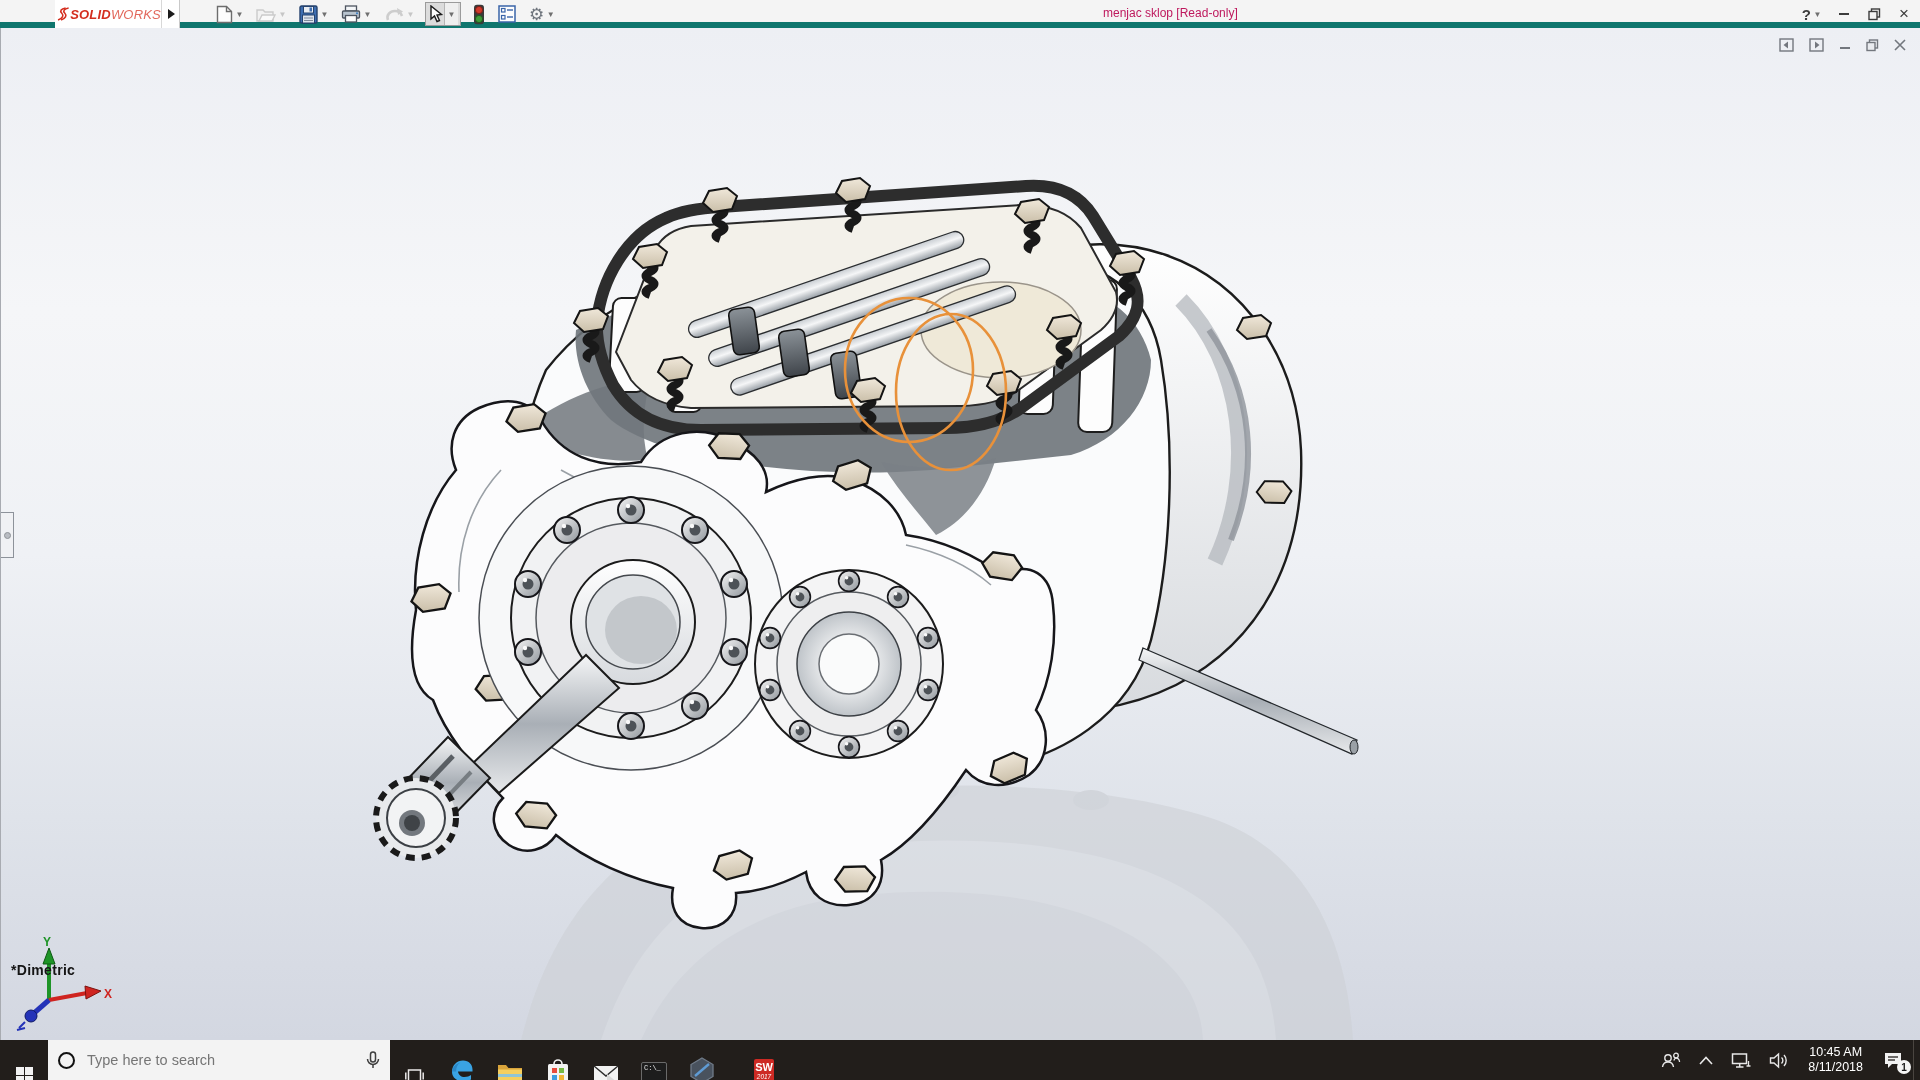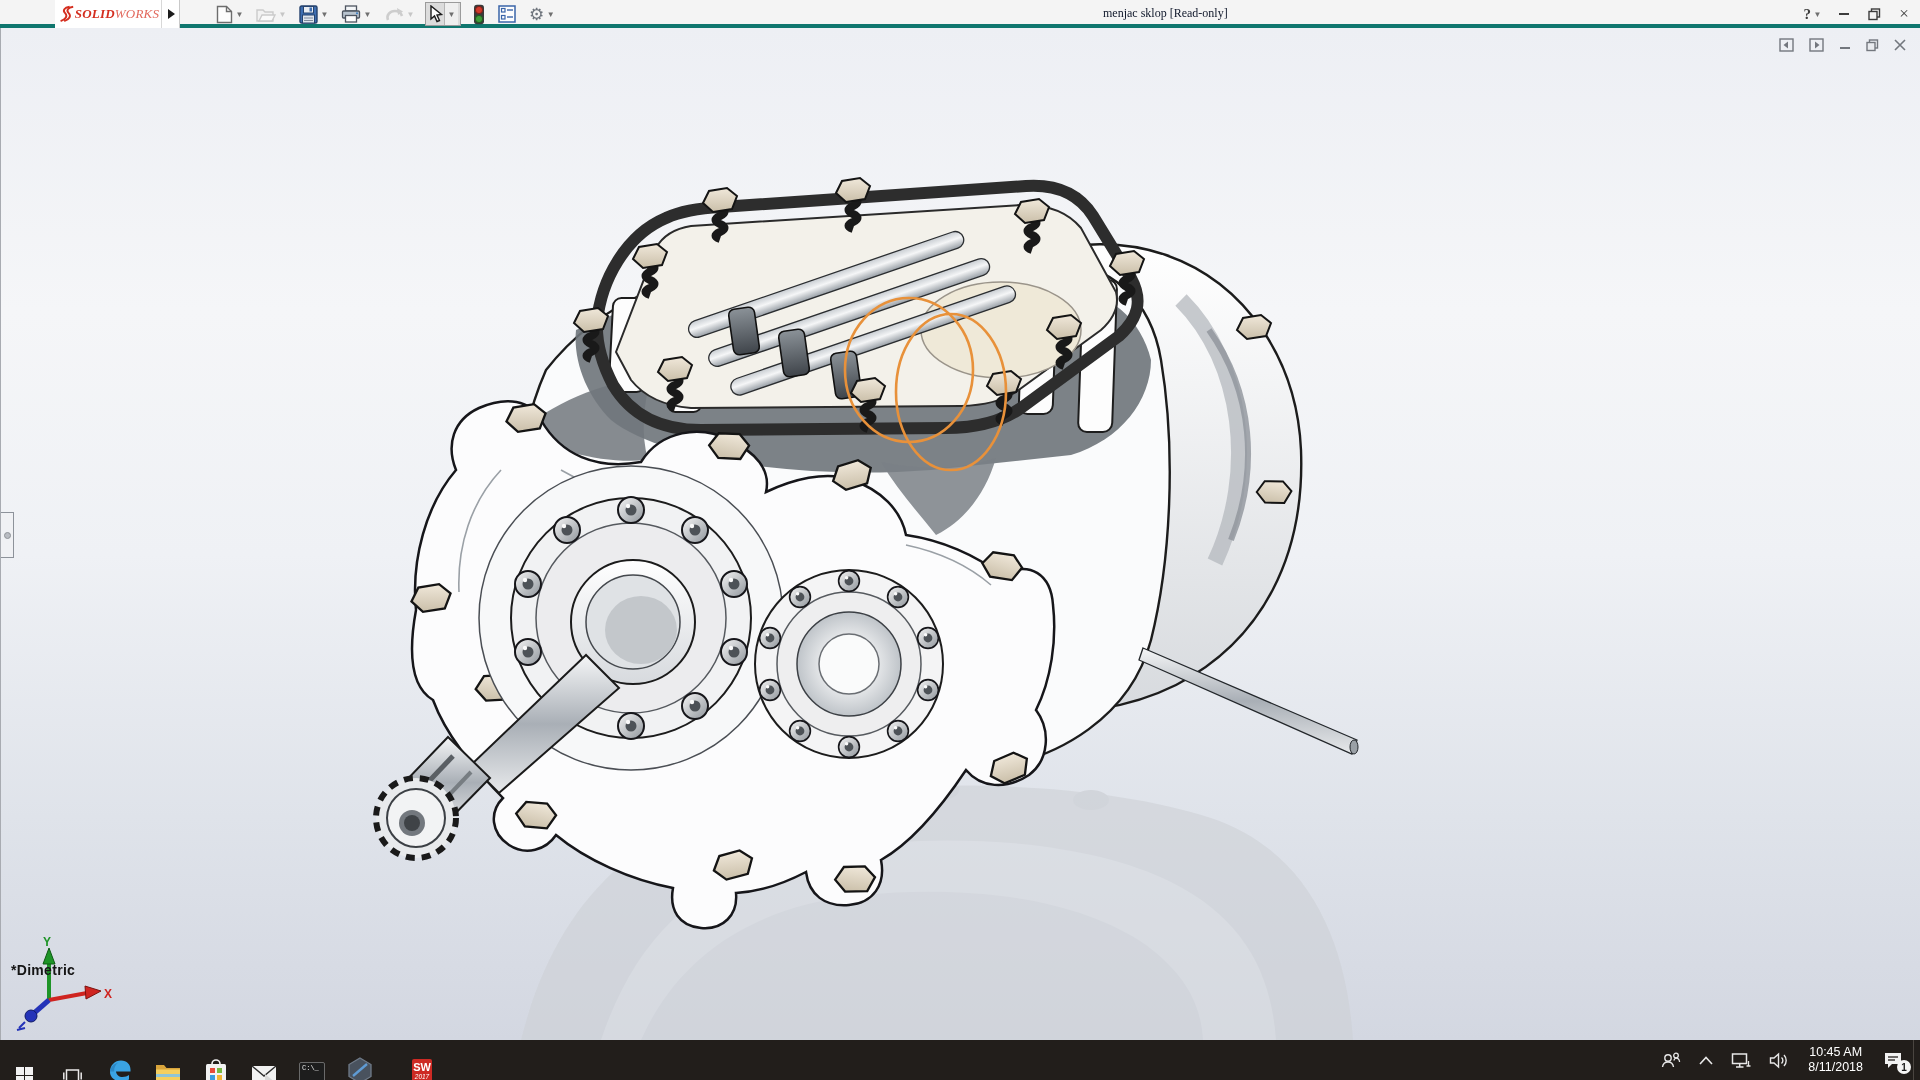--- a/index.html
+++ b/index.html
@@ -1,35 +1,35 @@
 <!DOCTYPE html>
 <html><head>
 <meta charset="utf-8">
 <style>
   html,body{margin:0;padding:0;width:1920px;height:1080px;overflow:hidden;
     font-family:"Liberation Sans",sans-serif;background:#f4f4f4;}
   *{box-sizing:border-box;}
 
   
   .titlebar{position:absolute;left:0;top:0;width:1920px;height:28px;background:#f4f4f4;
-    border-bottom:4px solid #0f766e;display:flex;align-items:center;font-family:Liberation Serif, serif;}
+    border-bottom:6px solid #0f766e;display:flex;align-items:center;}
   .logo-box{position:absolute;left:55px;top:0;height:28px;width:106px;background:#fff;
     display:flex;align-items:center;justify-content:center;}
   .logo-arrow-box{position:absolute;left:161px;top:0;height:28px;width:19px;background:#fff;
     border-left:1px solid #d8d8d8;border-right:1px solid #c9c9c9;display:flex;align-items:center;justify-content:center;}
   .brand-text{font-size:13px;letter-spacing:.2px;white-space:nowrap;}
   .brand-solid{font-weight:bold;font-style:italic;color:#d42e1f;}
   .brand-works{font-weight:normal;font-style:italic;color:#e2685c;}
   .tb-icons{position:absolute;left:210px;top:0;height:28px;display:flex;align-items:center;}
   .tbi{height:20px;display:flex;align-items:center;justify-content:center;}
   .caret{font-size:8px;color:#6f6f6f;margin-left:2px;width:9px;text-align:center;}
   .caret.dis{color:#c6c6c6;}
   .sel-box{display:flex;align-items:center;background:#dcdcdc;border:1px solid #9b9b9b;height:24px;padding:0 2px;}
   .sel-caret-box{border-left:1px solid #b5b5b5;height:22px;display:flex;align-items:center;padding:0 2px;background:#efefef;}
-  .win-title{position:absolute;left:1103px;top:6px;font-size:12px;color:#0f172a;}
+  .win-title{position:absolute;left:1103px;top:6px;font-size:12px;color:#be185d;}
   .tb-right{position:absolute;right:8px;top:0;height:28px;display:flex;align-items:center;gap:14px;}
   .help-q{font-size:15px;color:#3c3c3c;font-weight:bold;}
   .wc{color:#3c3c3c;display:flex;align-items:center;justify-content:center;width:16px;height:16px;}
   .min-glyph{display:inline-block;width:10px;height:0;border-bottom:2px solid #3c3c3c;}
   .close-glyph{font-size:17px;line-height:14px;color:#3c3c3c;}
 
   
   .viewport{position:absolute;left:0;top:28px;width:1920px;height:1012px;overflow:hidden;
     background:linear-gradient(180deg,#edeff4 0%,#f5f6f8 28%,#eff1f5 52%,#dfe3ea 78%,#d3d7e1 100%);
     border-left:1px solid #a8abb1;}
@@ -466,20 +466,29 @@
 <div class="taskbar">
   <div class="tb-btn">
     <svg width="17" height="17" viewBox="0 0 17 17">
       <rect x="0" y="0" width="8" height="8" fill="#f2f2f2"></rect>
         <rect x="9" y="0" width="8" height="8" fill="#f2f2f2"></rect>
       <rect x="0" y="9" width="8" height="8" fill="#f2f2f2"></rect>
         <rect x="9" y="9" width="8" height="8" fill="#f2f2f2"></rect>
     </svg>
   </div>
 
+  <div class="search-box">
+    <span class="cortana-ring"></span>
+    <input type="text" placeholder="Type here to search" style="">
+    <svg width="14" height="19" viewBox="0 0 14 19">
+      <rect x="4.5" y="1" width="5" height="10" rx="2.5" fill="none" stroke="#3f3f3f" stroke-width="1.5"></rect>
+      <path d="M1.5,8 a5.5,5.5 0 0 0 11,0" fill="none" stroke="#3f3f3f" stroke-width="1.5"></path>
+      <line x1="7" y1="13.5" x2="7" y2="17" stroke="#3f3f3f" stroke-width="1.5"></line>
+    </svg>
+  </div>
 
   <div class="tb-btn">
     <svg width="19" height="16" viewBox="0 0 19 16">
       <rect x="3.5" y="2" width="12" height="12" fill="none" stroke="#eceaea" stroke-width="1.5"></rect>
       <line x1="0.8" y1="4.5" x2="0.8" y2="11.5" stroke="#eceaea" stroke-width="1.5"></line>
       <line x1="18.2" y1="4.5" x2="18.2" y2="11.5" stroke="#eceaea" stroke-width="1.5"></line>
     </svg>
   </div>
 
   <div class="tb-btn">

